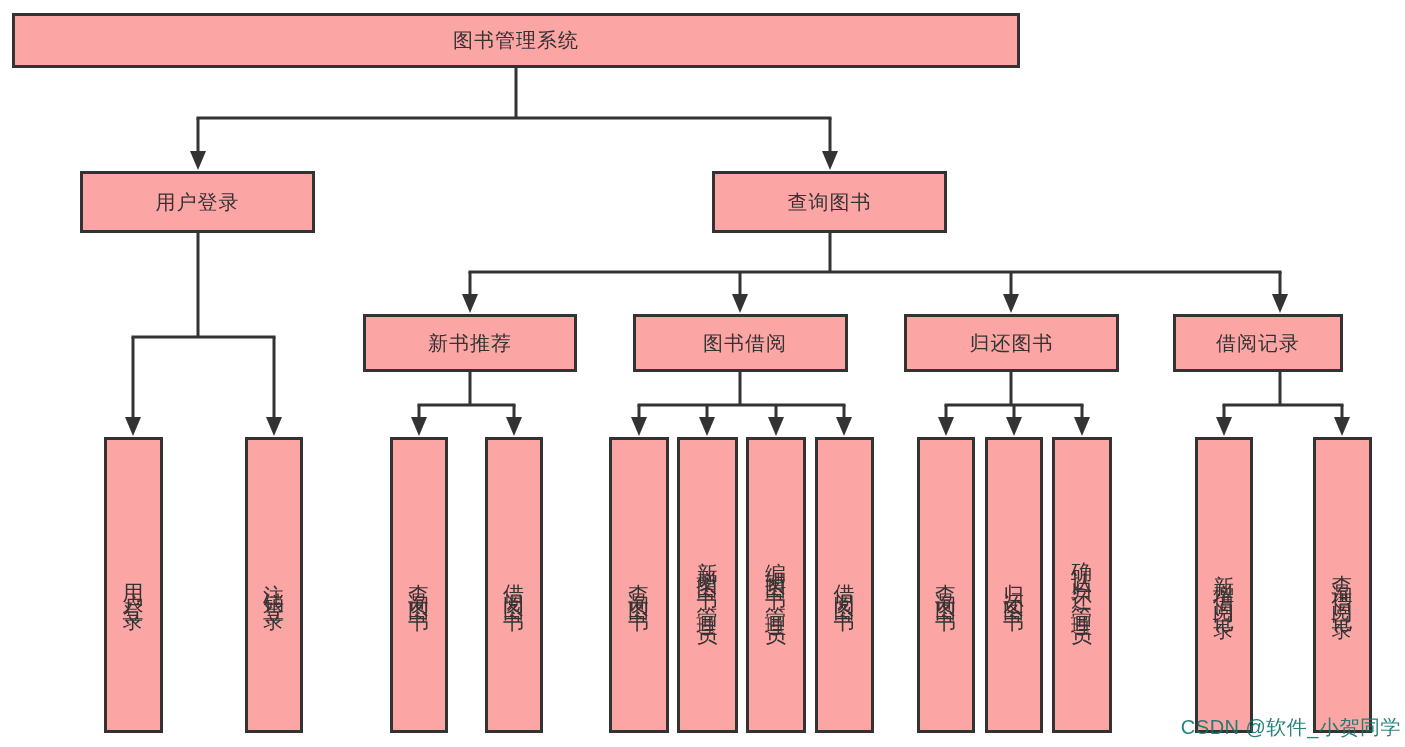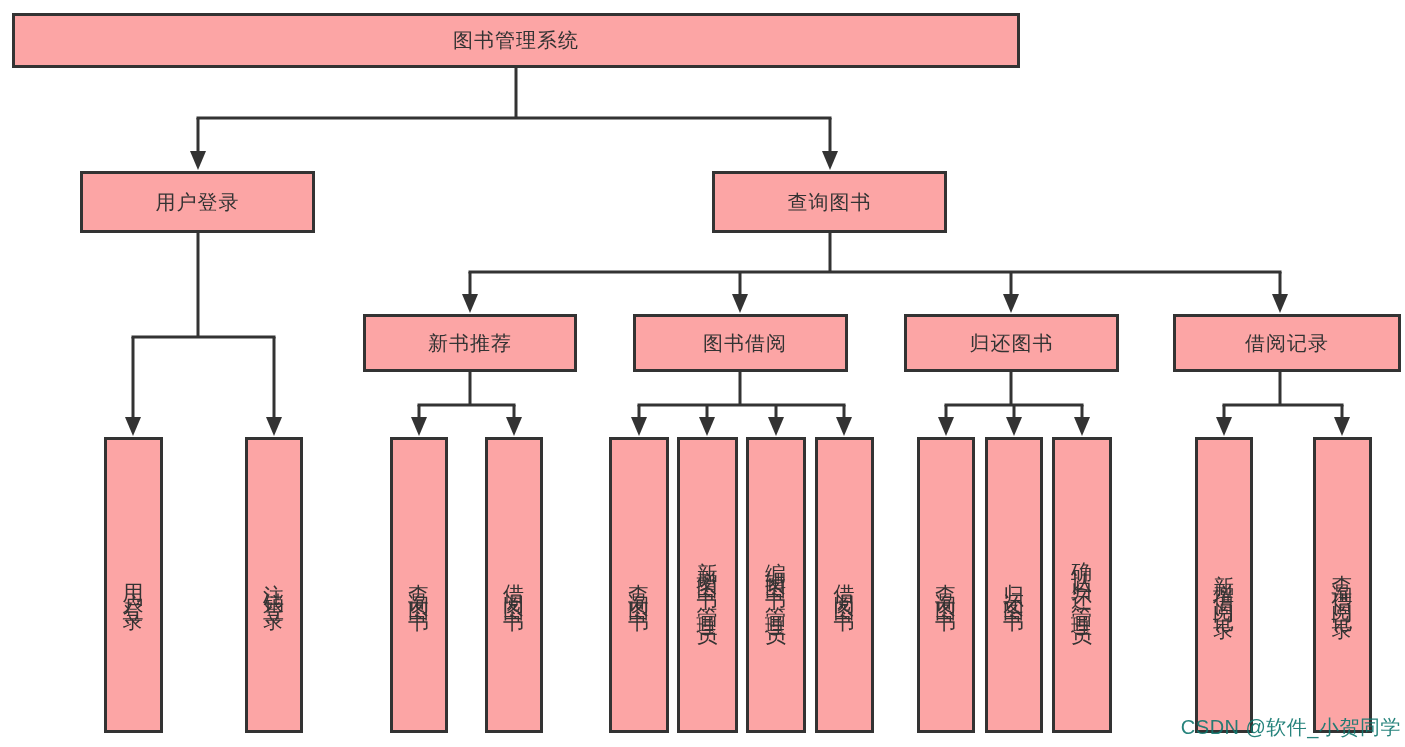--- a/index.html
+++ b/index.html
@@ -124,21 +124,21 @@
   </svg>
 
   <div class="box" style="left:12px; top:13px; width:1008px; height:55px;">图书管理系统</div>
 
   <div class="box" style="left:80px; top:171px; width:235px; height:62px;">用户登录</div>
   <div class="box" style="left:712px; top:171px; width:235px; height:62px;">查询图书</div>
 
   <div class="box" style="left:363px; top:314px; width:214px; height:58px;text-align:right;">新书推荐</div>
   <div class="box" style="left:633px; top:314px; width:215px; height:58px;padding-left:9px;">图书借阅</div>
   <div class="box" style="left:904px; top:314px; width:215px; height:58px;">归还图书</div>
-  <div class="box" style="left:1173px; top:314px; width:228px; height:58px;">借阅记录</div>
+  <div class="box" style="left:1173px; top:314px; width:170px; height:58px;">借阅记录</div>
 
   <div class="box vbox" style="left:104px; top:437px; width:59px; height:296px;">用户登录</div>
   <div class="box vbox" style="left:245px; top:437px; width:58px; height:296px;">注销登录</div>
 
   <div class="box vbox" style="left:390px; top:437px; width:58px; height:296px;">查询图书</div>
   <div class="box vbox" style="left:485px; top:437px; width:58px; height:296px;">借阅图书</div>
 
   <div class="box vbox" style="left:609px; top:437px; width:60px; height:296px;">查询图书</div>
   <div class="box vbox" style="left:677px; top:437px; width:61px; height:296px;">新增图书（管理员）</div>
   <div class="box vbox" style="left:746px; top:437px; width:60px; height:296px;">编辑图书（管理员）</div>

